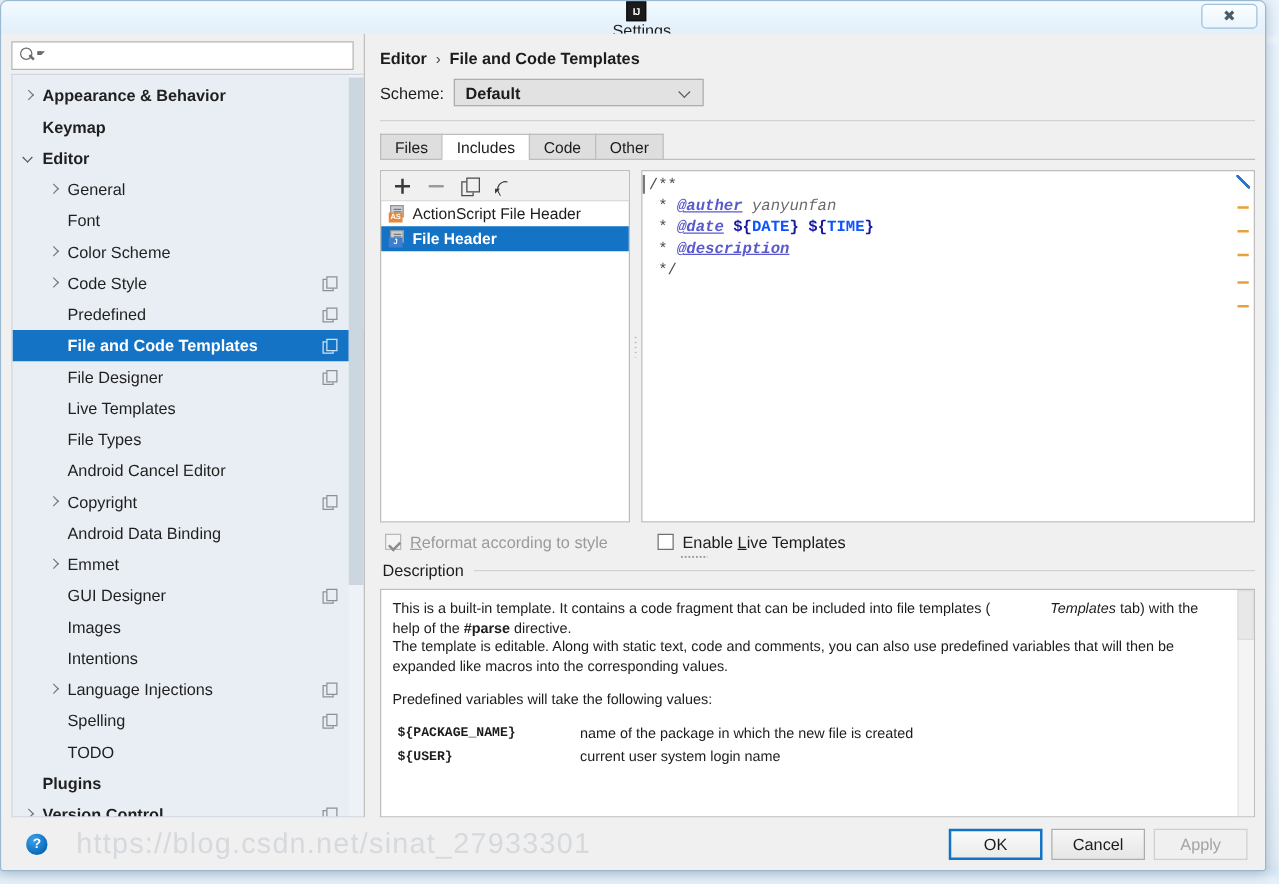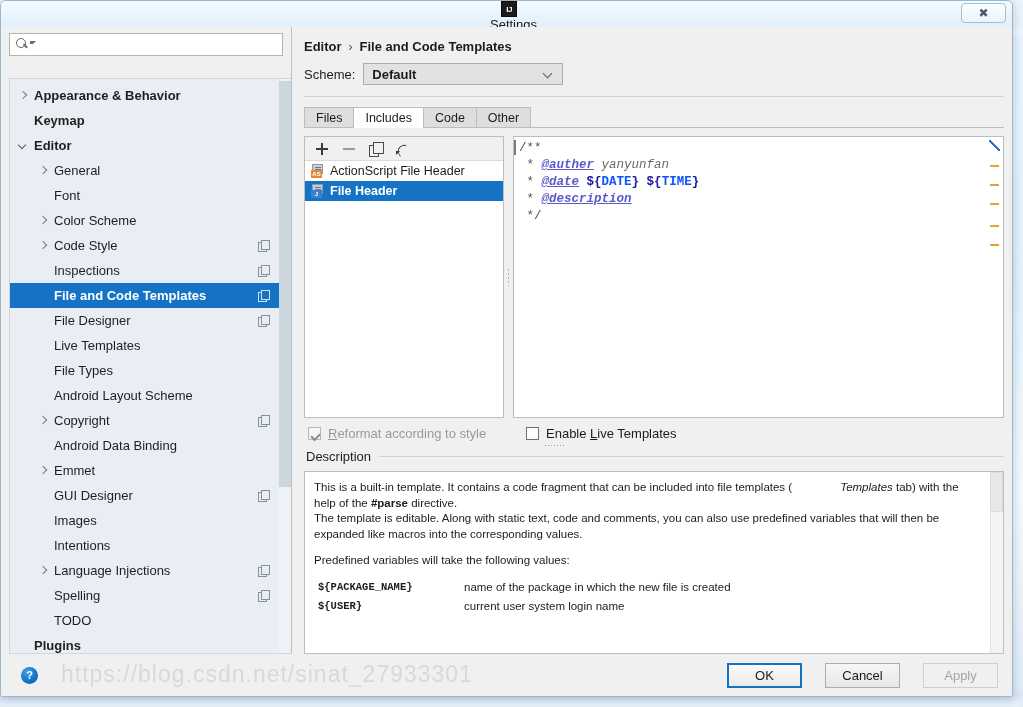--- a/index.html
+++ b/index.html
@@ -133,21 +133,21 @@
   }
   #search-input {
     border: none; outline: none;
     flex: 1; font-size: 12px;
     font-family: "Liberation Sans", sans-serif;
     padding-left: 4px;
     background: transparent;
   }
   #tree-scroll {
     flex: 1;
-    margin-top: 22px;
+    margin-top: 3px;
     background: #e8eef4;
     border: 1px solid #cfd8e0;
     border-right: none;
     position: relative;
     overflow: hidden;
     margin-bottom: 0px;
   }
   #tree {
     position: absolute; inset: 0;
     padding: 4px 0 0 0;
@@ -514,21 +514,21 @@
   }
   #help-ic {
     width: 17px; height: 17px;
     border-radius: 50%;
     background: radial-gradient(circle at 36% 30%, #3ea2e8, #0a6bbd 70%);
     color: #fff; font-size: 11px; font-weight: bold;
     display: flex; align-items: center; justify-content: center;
     cursor: pointer;
     margin-left: 6px;
   }
-  #btns { margin-left: auto; display: flex; gap: 23px; align-items: center; }
+  #btns { margin-left: auto; display: flex; gap: 7px; align-items: center; }
   .btn {
     width: 75px; height: 25px;
     border: 1px solid #adadad;
     background: linear-gradient(180deg,#f6f6f6,#e6e6e6);
     font-size: 13px; color: #1c1c1c;
     display: flex; align-items: center; justify-content: center;
     cursor: pointer;
   }
   .btn.primary {
     border: 2px solid #1573c6;
@@ -612,21 +612,21 @@
               <span class="arrow right"></span>
               <span class="tree-label">Color Scheme</span>
             </div>
             <div class="tree-row lvl1">
               <span class="arrow right"></span>
               <span class="tree-label">Code Style</span>
               <span class="copy-ic"></span>
             </div>
             <div class="tree-row lvl1">
               <span class="arrow none"></span>
-              <span class="tree-label">Inspections</span>
+              <span class="tree-label">Predefined</span>
               <span class="copy-ic"></span>
             </div>
             <div class="tree-row lvl1 sel">
               <span class="arrow none"></span>
               <span class="tree-label">File and Code Templates</span>
               <span class="copy-ic"></span>
             </div>
             <div class="tree-row lvl1">
               <span class="arrow none"></span>
               <span class="tree-label">File Designer</span>
@@ -635,21 +635,21 @@
             <div class="tree-row lvl1">
               <span class="arrow none"></span>
               <span class="tree-label">Live Templates</span>
             </div>
             <div class="tree-row lvl1">
               <span class="arrow none"></span>
               <span class="tree-label">File Types</span>
             </div>
             <div class="tree-row lvl1">
               <span class="arrow none"></span>
-              <span class="tree-label">Android Layout Scheme</span>
+              <span class="tree-label">Android Cancel Editor</span>
             </div>
             <div class="tree-row lvl1">
               <span class="arrow right"></span>
               <span class="tree-label">Copyright</span>
               <span class="copy-ic"></span>
             </div>
             <div class="tree-row lvl1">
               <span class="arrow none"></span>
               <span class="tree-label">Android Data Binding</span>
             </div>

